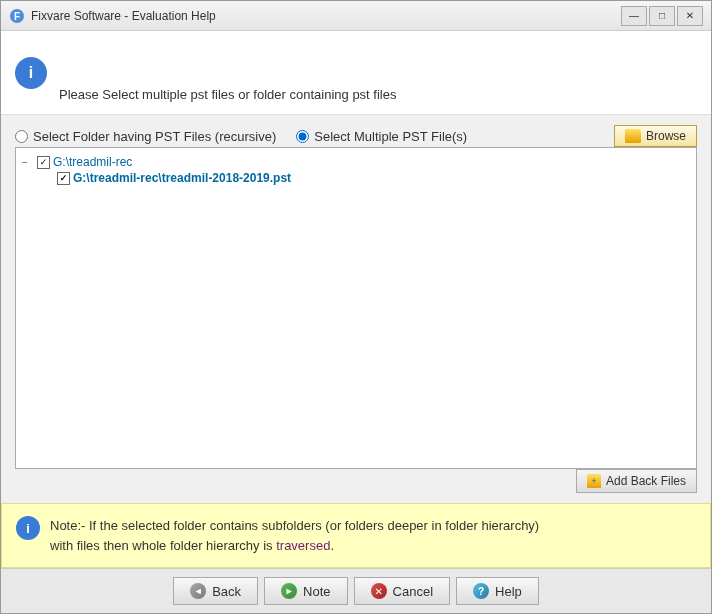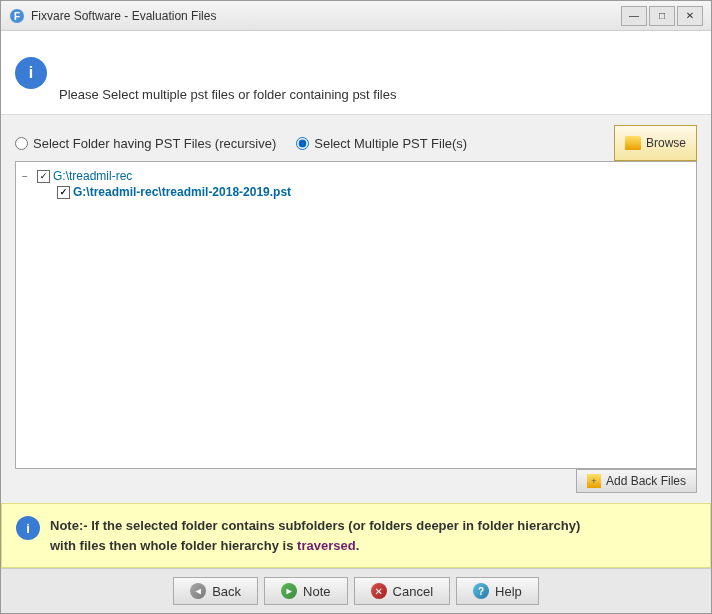--- a/index.html
+++ b/index.html
@@ -111,21 +111,21 @@
       display: flex;
       align-items: center;
       gap: 5px;
     }
     .radio-label {
       font-size: 13px;
       color: #333;
     }
     .browse-btn {
       margin-left: auto;
-      padding: 10px 10px;
+      padding: 3px 10px;
       background: linear-gradient(to bottom, #fff9e8, #f5e4a0);
       border: 1px solid #bba040;
       cursor: pointer;
       display: flex;
       align-items: center;
       gap: 5px;
       font-size: 12px;
       color: #333;
     }
     .folder-icon-img {
@@ -229,21 +229,20 @@
       justify-content: center;
       color: white;
       font-weight: bold;
       font-size: 13px;
       flex-shrink: 0;
     }
     .note-text {
       font-size: 13px;
       color: #333;
       line-height: 1.5;
-      font-weight: bold;
     }
     .note-highlight {
       color: #701a75;
     }
 
     
     .footer-bar {
       background: #e8e8e8;
       border-top: 1px solid #ccc;
       padding: 8px 12px;
@@ -321,21 +320,21 @@
 <body>
 
 <div class="window">
 
   <div class="title-bar">
     <div class="title-bar-left">
       <svg class="title-bar-icon" viewBox="0 0 16 16">
         <circle cx="8" cy="8" r="7" fill="#4a90d9"></circle>
         <text x="8" y="12" text-anchor="middle" fill="white" font-size="10" font-weight="bold">F</text>
       </svg>
-      <span class="title-bar-title">Fixvare Software - Evaluation Files</span>
+      <span class="title-bar-title">Fixvare Software - Evaluation Help</span>
     </div>
     <div class="title-bar-controls">
       <button class="title-bar-btn">—</button>
       <button class="title-bar-btn">□</button>
       <button class="title-bar-btn close">✕</button>
     </div>
   </div>
 
   <div class="header-section">
     <div class="info-icon">

